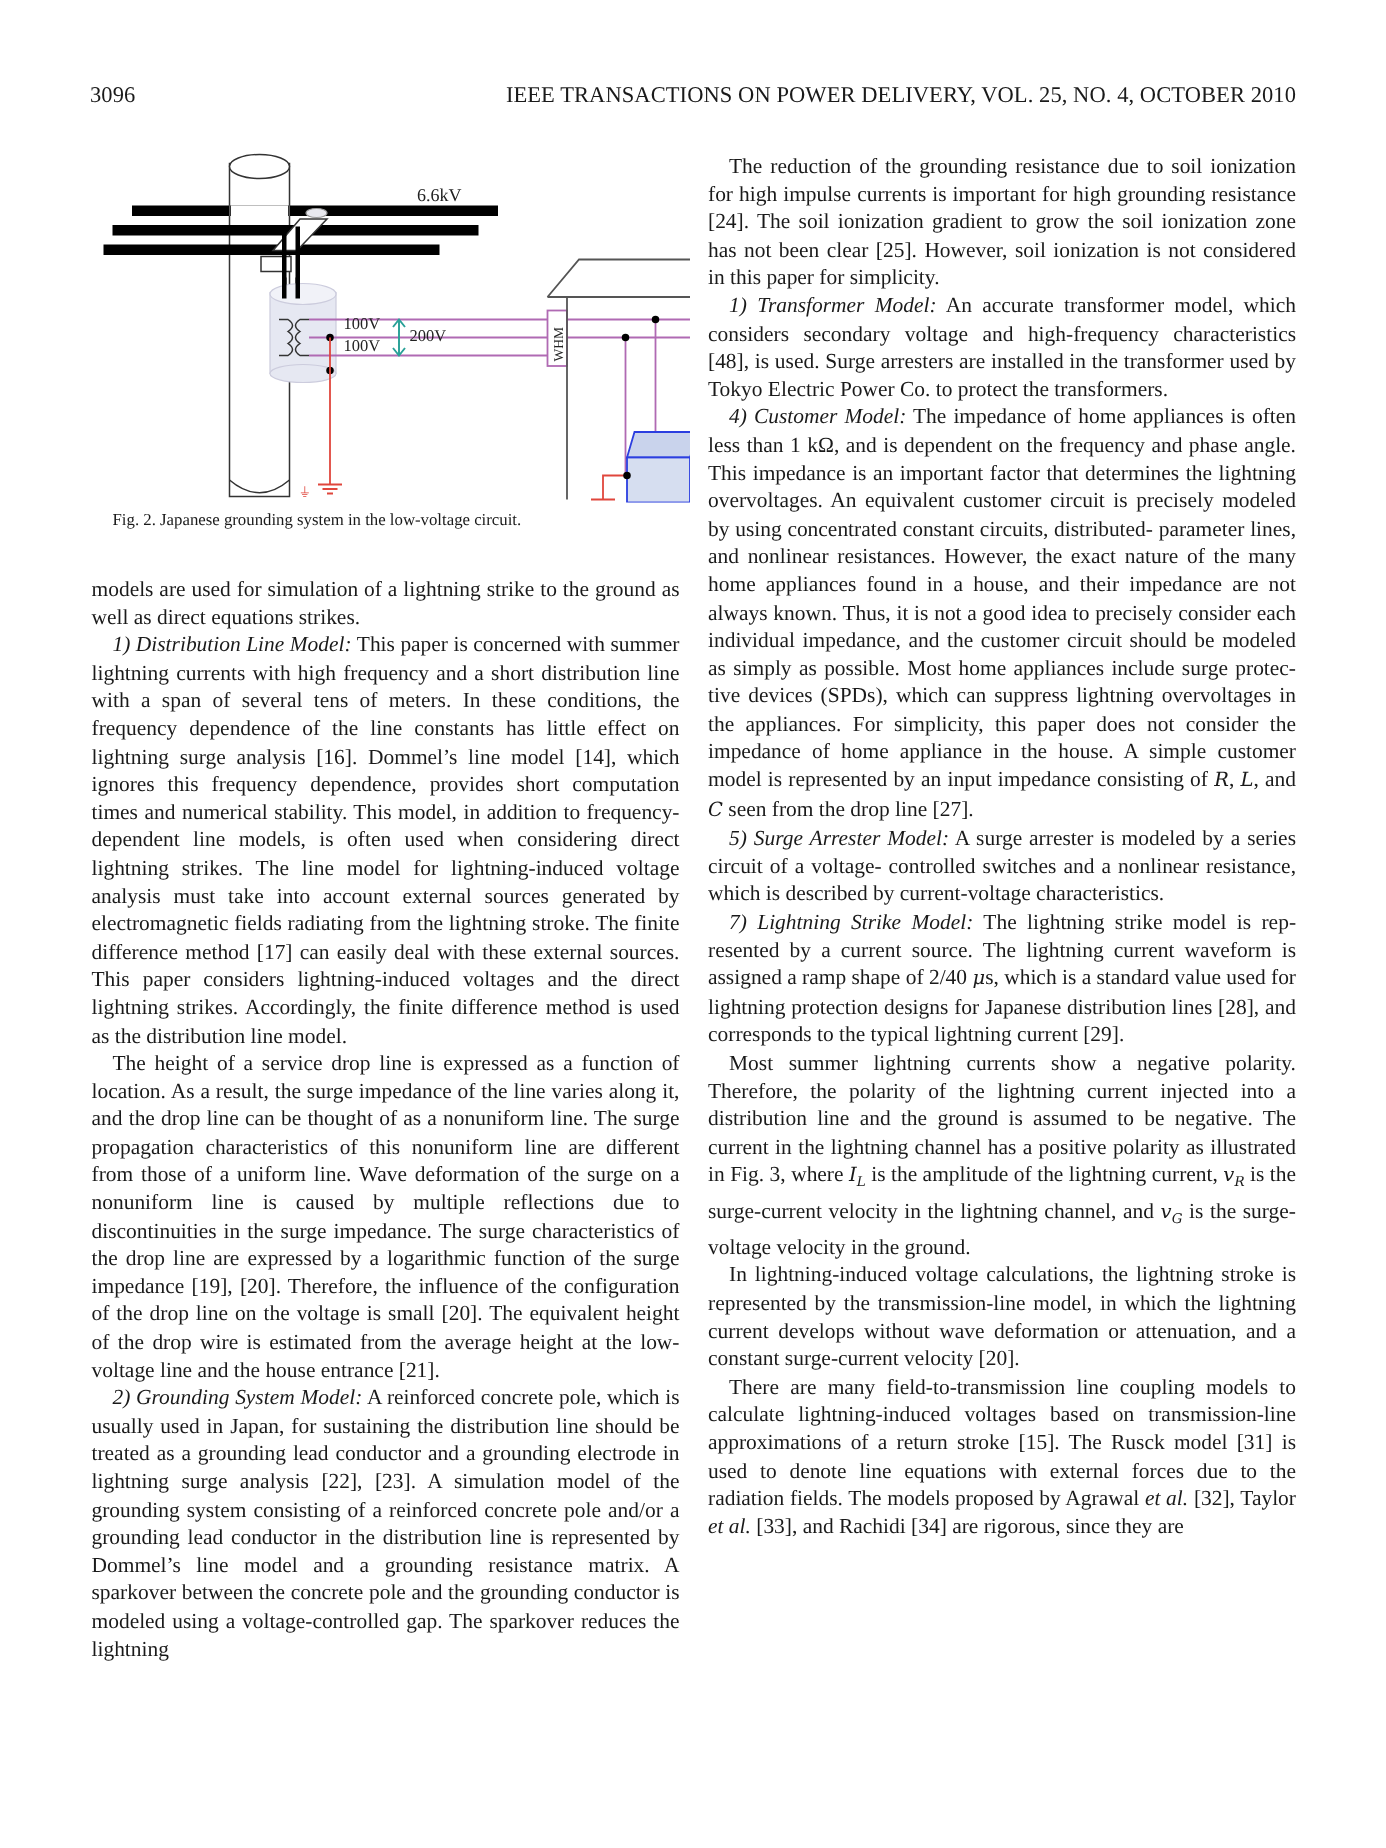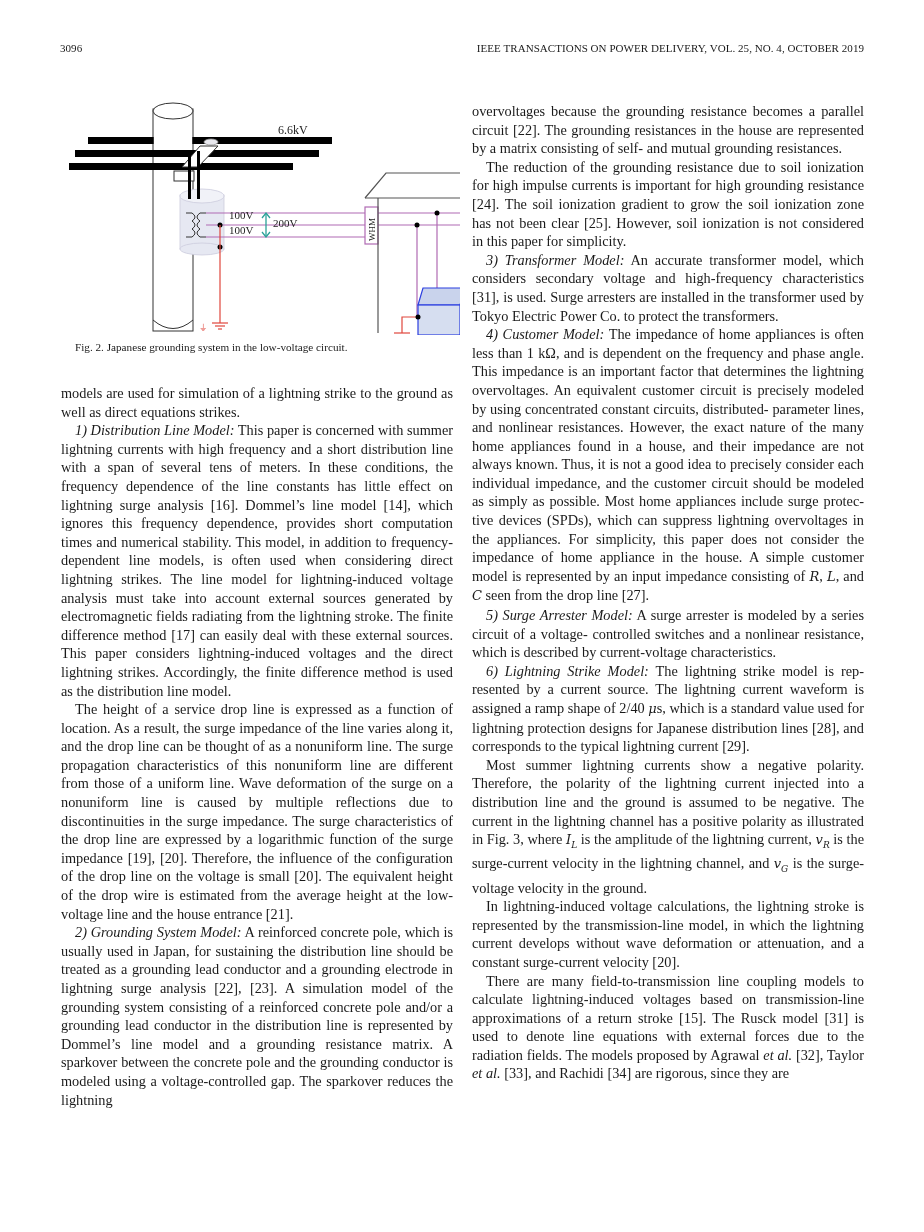--- a/index.html
+++ b/index.html
@@ -1,22 +1,22 @@
 <!DOCTYPE html>
 <html><head>
 <meta charset="utf-8">
 <style>
   html, body { margin: 0; padding: 0; background: #ffffff; }
   body {
     width: 924px; height: 1232px; position: relative; overflow: hidden;
     font-family: "Liberation Serif", "DejaVu Serif", serif; color: #1a1a1a;
   }
   .running-head {
-    position: absolute; top: 41px; left: 60px; right: 60px; height: 14px;
-    font-size: 11px; line-height: 14px; letter-spacing: 0.05px;
+    position: absolute; top: 57px; left: 60px; right: 60px; height: 14px;
+    font-size: 15px; line-height: 14px; letter-spacing: 0.05px;
   }
   .running-head .page-no { position: absolute; left: 0; top: 0; }
   .running-head .journal { position: absolute; right: 0; top: 0; }
 
   .col {
     position: absolute; width: 392px;
     font-size: 14.3px; line-height: 18.6px; text-align: justify;
     hyphens: manual;
   }
   .col-left { left: 61px; top: 384px; }
@@ -37,21 +37,21 @@
   .caption {
     position: absolute; left: 75px; top: 340px; width: 400px;
     font-size: 11.2px; line-height: 14px;
   }
 </style>
 </head>
 <body>
 
 <div class="running-head">
   <span class="page-no">3096</span>
-  <span class="journal">IEEE TRANSACTIONS ON POWER DELIVERY, VOL. 25, NO. 4, OCTOBER 2019</span>
+  <span class="journal">IEEE TRANSACTIONS ON POWER DELIVERY, VOL. 25, NO. 4, OCTOBER 2010</span>
 </div>
 
 <div class="figure">
   <svg width="400" height="240" viewBox="0 0 400 240">
 
     <g>
       <rect x="93" y="14" width="40" height="222" fill="#ffffff" stroke="#333" stroke-width="1"></rect>
       <ellipse cx="113" cy="16" rx="20" ry="8" fill="#ffffff" stroke="#333" stroke-width="1"></ellipse>
       <path d="M93 225 Q113 242 133 225" fill="none" stroke="#333" stroke-width="1"></path>
     </g>
@@ -141,22 +141,21 @@
 <div class="caption">Fig. 2.   Japanese grounding system in the low-voltage circuit.</div>
 
 <div class="col col-left">
   <p class="noindent">models are used for simulation of a lightning strike to the ground as well as direct equations strikes.</p>
   <p><em>1) Distribution Line Model:</em><span> This paper is concerned with summer lightning currents with high frequency and a short dis­tribution line with a span of several tens of meters. In these con­ditions, the frequency dependence of the line constants has little effect on lightning surge analysis [16]. Dommel’s line model [14], which ignores this frequency dependence, provides short computation times and numerical stability. This model, in ad­dition to frequency- dependent line models, is often used when considering direct lightning strikes. The line model for light­ning-induced voltage analysis must take into account external sources generated by electromagnetic fields radiating from the lightning stroke. The finite difference method [17] can easily deal with these external sources. This paper considers light­ning-induced voltages and the direct lightning strikes. Accord­ingly, the finite difference method is used as the distribution line model.</span></p>
   <p>The height of a service drop line is expressed as a function of location. As a result, the surge impedance of the line varies along it, and the drop line can be thought of as a nonuniform line. The surge propagation characteristics of this nonuniform line are different from those of a uniform line. Wave deforma­tion of the surge on a nonuniform line is caused by multiple reflections due to discontinuities in the surge impedance. The surge characteristics of the drop line are expressed by a loga­rithmic function of the surge impedance [19], [20]. Therefore, the influence of the configuration of the drop line on the voltage is small [20]. The equivalent height of the drop wire is estimated from the average height at the low-voltage line and the house en­trance [21].</p>
   <p><em>2) Grounding System Model:</em><span> A reinforced concrete pole, which is usually used in Japan, for sustaining the distribution line should be treated as a grounding lead conductor and a grounding electrode in lightning surge analysis [22], [23]. A simulation model of the grounding system consisting of a reinforced concrete pole and/or a grounding lead conductor in the distribution line is represented by Dommel’s line model and a grounding resistance matrix. A sparkover between the concrete pole and the grounding conductor is modeled using a voltage-controlled gap. The sparkover reduces the lightning</span></p>
 </div>
 
 <div class="col col-right">
-  <p class="noindent">overvoltages because the grounding resistance becomes a parallel circuit [22]. The grounding resistances in the house are represented by a matrix consisting of self- and mutual grounding resistances.</p>
   <p>The reduction of the grounding resistance due to soil ioniza­tion for high impulse currents is important for high grounding resistance [24]. The soil ionization gradient to grow the soil ion­ization zone has not been clear [25]. However, soil ionization is not considered in this paper for simplicity.</p>
-  <p><em>3) Transformer Model:</em><span> An accurate transformer model, which considers secondary voltage and high-frequency char­acteristics [31], is used. Surge arresters are installed in the transformer used by Tokyo Electric Power Co. to protect the transformers.</span></p>
+  <p><em>1) Transformer Model:</em><span> An accurate transformer model, which considers secondary voltage and high-frequency char­acteristics [48], is used. Surge arresters are installed in the transformer used by Tokyo Electric Power Co. to protect the transformers.</span></p>
   <p><em>4) Customer Model:</em><span> The impedance of home appliances is often less than 1 kΩ, and is dependent on the frequency and phase angle. This impedance is an important factor that determines the lightning overvoltages. An equivalent customer circuit is precisely modeled by using concentrated constant circuits, distributed- parameter lines, and nonlinear resistances. However, the exact nature of the many home appliances found in a house, and their impedance are not always known. Thus, it is not a good idea to precisely consider each individual impedance, and the customer circuit should be modeled as simply as possible. Most home appliances include surge protec­tive devices (SPDs), which can suppress lightning overvoltages in the appliances. For simplicity, this paper does not consider the impedance of home appliance in the house. A simple cus­tomer model is represented by an input impedance consisting of </span><span class="math">R</span><span>, </span><span class="math">L</span><span>, and </span><span class="math">C</span><span> seen from the drop line [27].</span></p>
   <p><em>5) Surge Arrester Model:</em><span> A surge arrester is modeled by a series circuit of a voltage- controlled switches and a nonlinear resistance, which is described by current-voltage characteristics.</span></p>
-  <p><em>6) Lightning Strike Model:</em><span> The lightning strike model is rep­resented by a current source. The lightning current waveform is assigned a ramp shape of 2/40 </span><span class="math">μ</span><span>s, which is a standard value used for lightning protection designs for Japanese distribution lines [28], and corresponds to the typical lightning current [29].</span></p>
+  <p><em>7) Lightning Strike Model:</em><span> The lightning strike model is rep­resented by a current source. The lightning current waveform is assigned a ramp shape of 2/40 </span><span class="math">μ</span><span>s, which is a standard value used for lightning protection designs for Japanese distribution lines [28], and corresponds to the typical lightning current [29].</span></p>
   <p><span>Most summer lightning currents show a negative polarity. Therefore, the polarity of the lightning current injected into a distribution line and the ground is assumed to be negative. The current in the lightning channel has a positive polarity as illus­trated in Fig. 3, where </span><span class="math"><span>I</span><sub>L</sub></span><span> is the amplitude of the lightning cur­rent, </span><span class="math"><span>v</span><sub>R</sub></span><span> is the surge-current velocity in the lightning channel, and </span><span class="math"><span>v</span><sub>G</sub></span><span> is the surge-voltage velocity in the ground.</span></p>
   <p>In lightning-induced voltage calculations, the lightning stroke is represented by the transmission-line model, in which the lightning current develops without wave deformation or attenuation, and a constant surge-current velocity [20].</p>
   <p><span>There are many field-to-transmission line coupling models to calculate lightning-induced voltages based on transmission-line approximations of a return stroke [15]. The Rusck model [31] is used to denote line equations with external forces due to the radiation fields. The models proposed by Agrawal </span><em>et al.</em><span> [32], Taylor </span><em>et al.</em><span> [33], and Rachidi [34] are rigorous, since they are</span></p>
 </div>
 
 </body></html>

